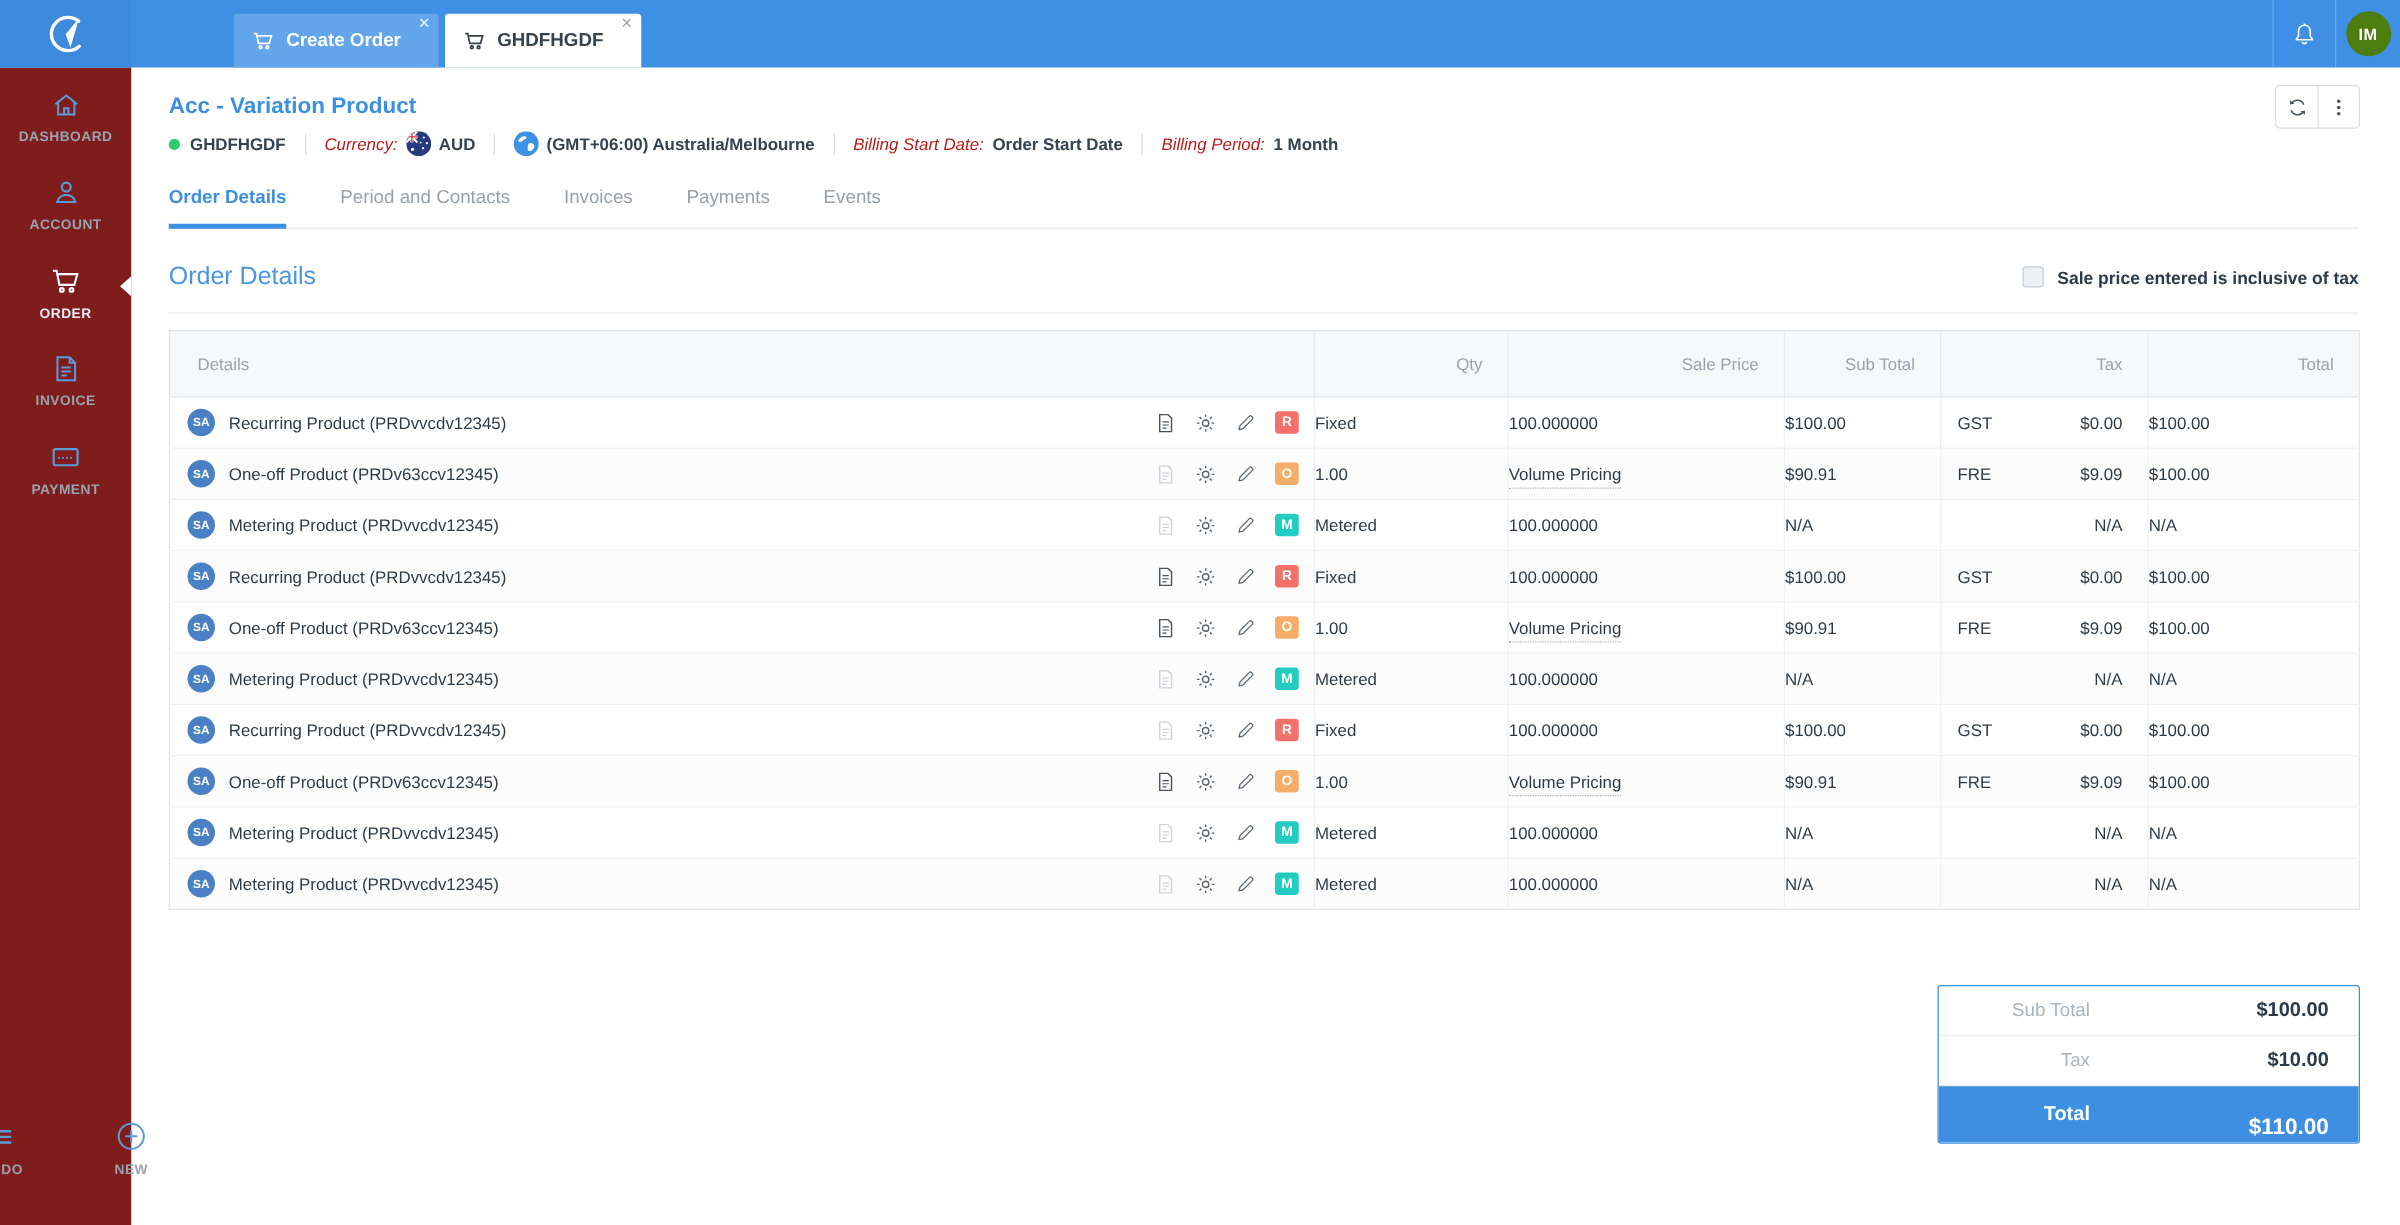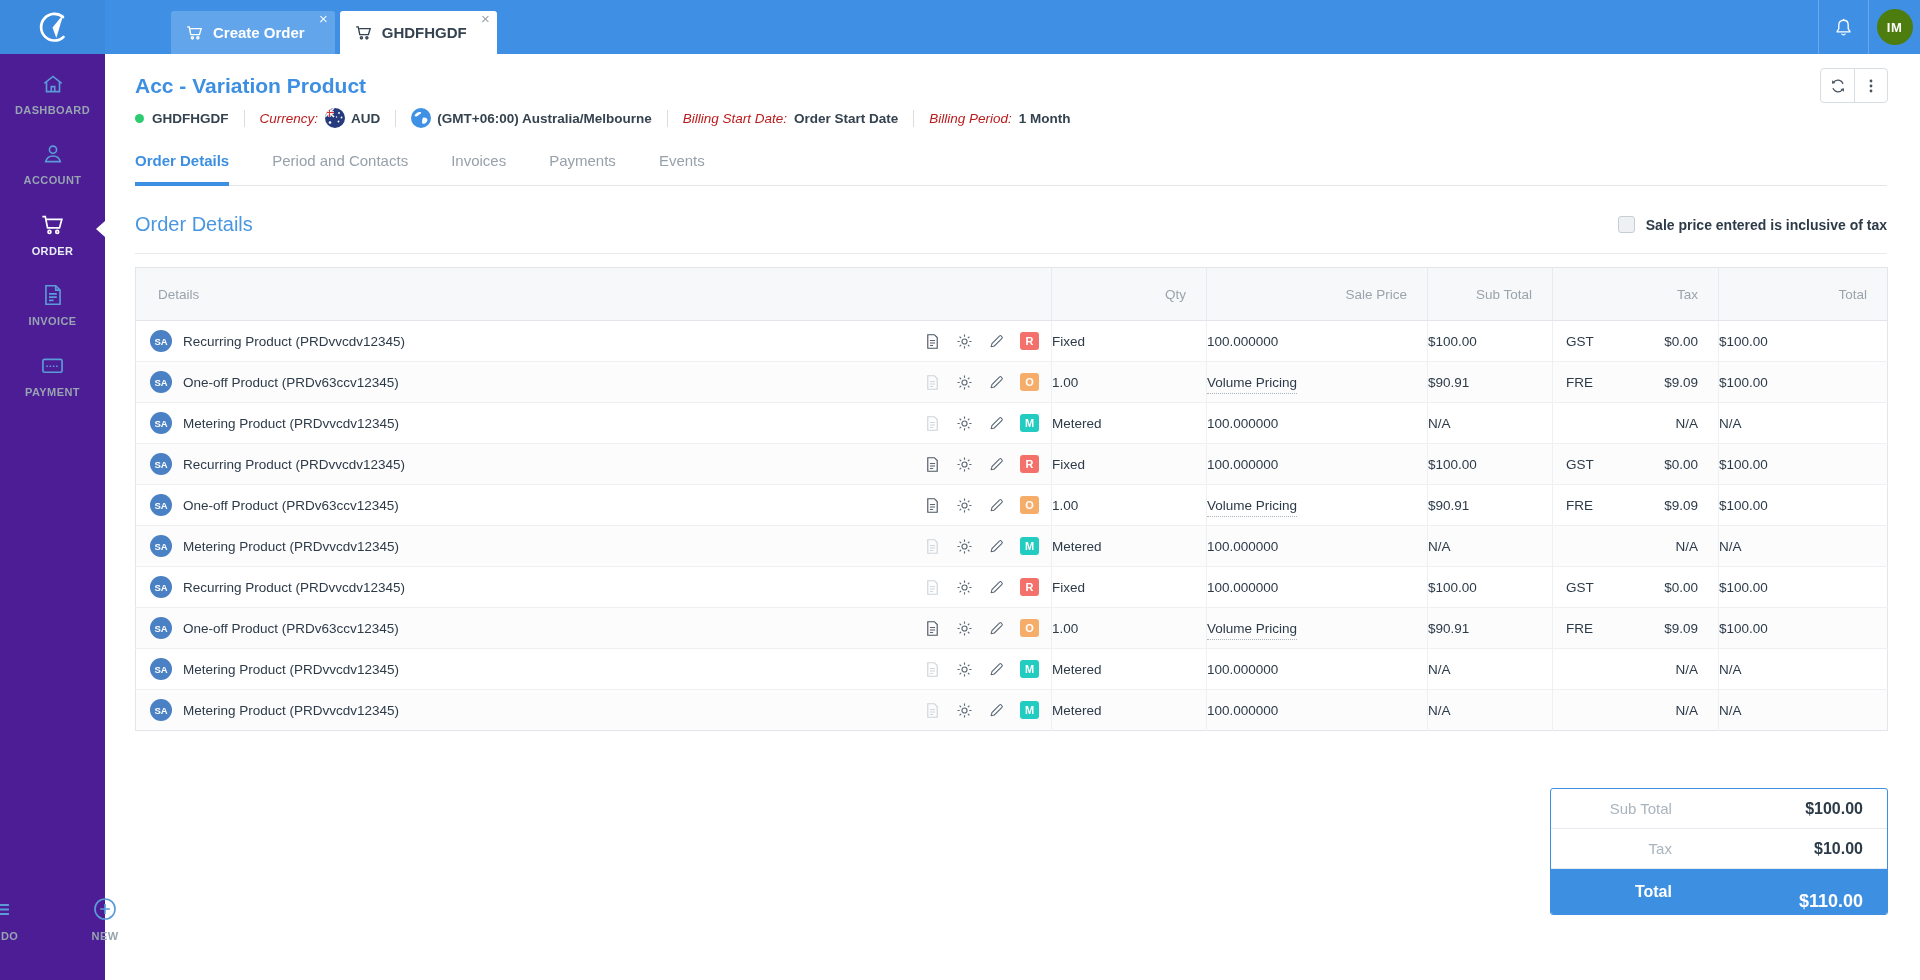--- a/index.html
+++ b/index.html
@@ -3,56 +3,56 @@
 <meta charset="utf-8">
 <style>
   * { margin:0; padding:0; box-sizing:border-box; }
   html,body { width:1920px; height:980px; overflow:hidden; background:#fff;
     font-family:"Liberation Sans","DejaVu Sans",sans-serif; }
 
   
   .topbar { position:absolute; left:0; top:0; width:1920px; height:54px; background:#3f90e4; z-index:30; }
   .logo-box { position:absolute; left:0; top:0; width:105px; height:54px; background:#3b8ade;
     display:flex; align-items:center; justify-content:center; }
-  .wtabs { position:absolute; left:135px; top:11px; height:43px; display:flex; gap:5px; align-items:flex-end;padding-left:36px; }
+  .wtabs { position:absolute; left:151px; top:11px; height:43px; display:flex; gap:5px; align-items:flex-end;padding-left:36px; }
   .wtab { position:relative; height:43px; min-width:131px; padding:0 30px 0 14px; display:flex; align-items:center;
     gap:9px; border-radius:3px 3px 0 0; cursor:pointer; font-size:15px; font-weight:700; }
   .wtab.create { background:#63a5ea; color:#fff; }
   .wtab.create svg { stroke:#fff; }
   .wtab.current { background:#fff; color:#35424f; }
   .wtab.current svg { stroke:#35424f; }
   .wtab .tab-x { position:absolute; top:0px; right:7px; font-size:15px; line-height:15px; font-weight:400; }
   .wtab.create .tab-x { color:rgba(255,255,255,.9); }
   .wtab.current .tab-x { color:#9aa4ae; }
   .topbar-right { position:absolute; right:0; top:0; height:54px; display:flex; align-items:stretch; }
   .bell-zone { width:50px; display:flex; align-items:center; justify-content:center;
     border-left:1px solid rgba(255,255,255,.22); cursor:pointer; }
   .avatar-zone { width:52px; display:flex; align-items:center; justify-content:center;
     border-left:1px solid rgba(255,255,255,.22); }
   .avatar { width:36px; height:36px; border-radius:50%; background:#4d7c0f; color:#fff; font-size:13px;
     font-weight:700; letter-spacing:.5px; display:flex; align-items:center; justify-content:center; cursor:pointer; }
 
   
-  .sidebar { position:absolute; left:0; top:54px; width:105px; height:926px; background:#4c1d95;
+  .sidebar { position:absolute; left:0; top:54px; width:105px; height:926px; background:#7f1d1d;
     display:flex; flex-direction:column; align-items:center; padding-top:17px; z-index:20; }
   .nav-item { position:relative; width:105px; display:flex; flex-direction:column; align-items:center;
     gap:7px; margin-bottom:25px; cursor:pointer; }
   .nav-item svg { stroke:#5b9bd8; }
   .nav-item .nav-label { font-size:11px; font-weight:700; letter-spacing:.4px; color:#97a4b1; }
   .nav-item.active svg { stroke:#ffffff; }
   .nav-item.active .nav-label { color:#e8eef4; }
   .wedge { position:absolute; right:0; top:10px; width:0; height:0;
     border-top:8px solid transparent; border-bottom:8px solid transparent; border-right:9px solid #ffffff; }
   .sidebar-bottom { margin-top:auto; display:flex; flex-direction:row; align-items:center; padding-bottom:22px; }
   .sidebar-bottom .nav-item { margin-bottom:16px; }
 
   
   .main { position:absolute; left:105px; top:54px; width:1815px; height:926px; background:#fff; }
   .page-head { position:relative; padding:20px 33px 0 30px; }
-  .page-title { color:#3d8fe1; font-size:21px; font-weight:700; }
+  .page-title { color:#3d8fe1; font-size:18px; font-weight:700; }
   .meta { display:flex; align-items:center; margin-top:10px; font-size:13.5px; color:#35424f; }
   .meta b { font-weight:600; color:#35424f; }
   .m-label { color:#b91c1c; margin-right:7px;font-style:italic; }
   .sep { width:1px; height:17px; background:#d9dee3; margin:0 15px; }
   .dot { width:9px; height:9px; border-radius:50%; background:#2ecc71; margin-right:8px; display:inline-block; }
   .status-wrap { display:flex; align-items:center; }
   .mini-ico { margin-right:6px; display:inline-flex; }
   .head-actions { position:absolute; right:32px; top:14px; display:flex; border:1px solid #d8dde2;
     border-radius:4px; background:#fff; }
   .ha-btn { width:33px; height:33px; display:flex; align-items:center; justify-content:center; cursor:pointer; }

